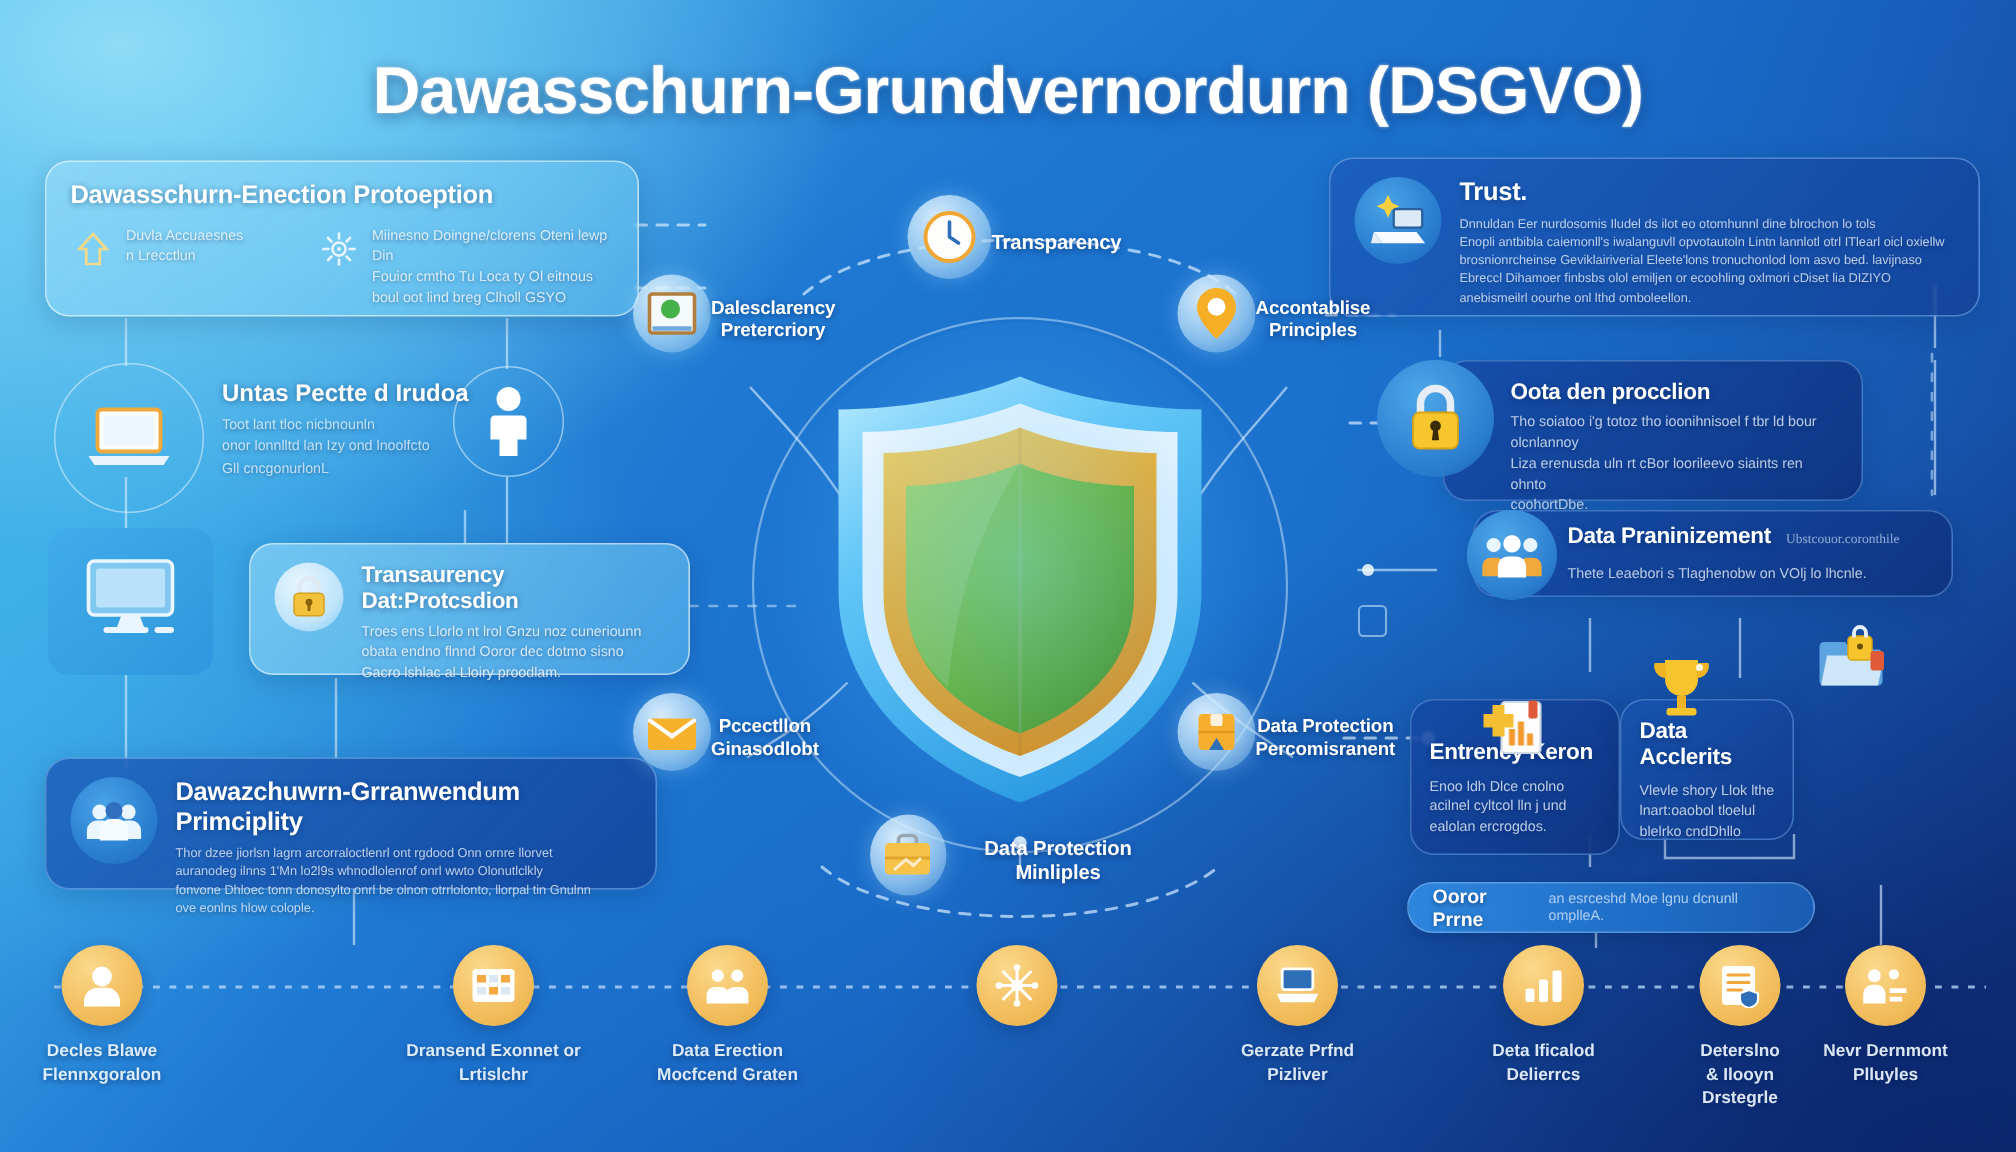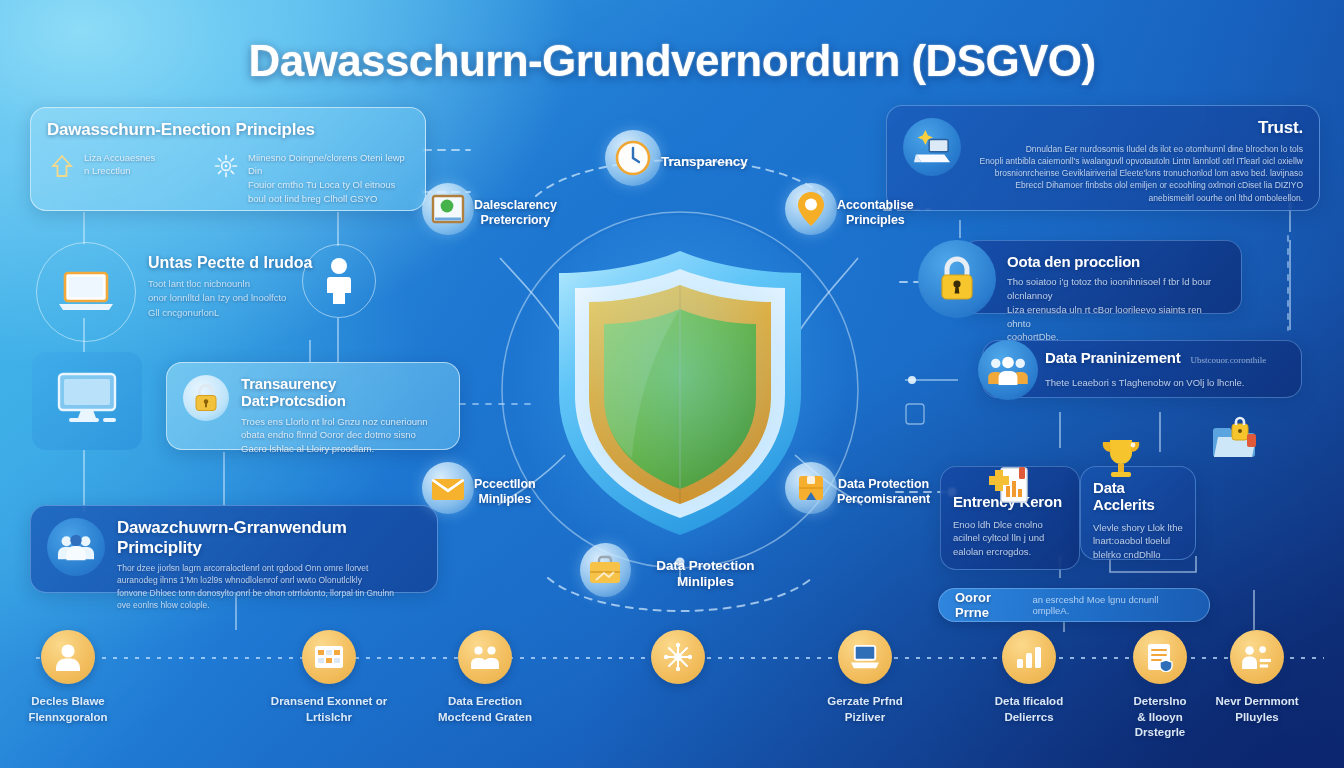--- a/index.html
+++ b/index.html
@@ -277,29 +277,29 @@
     </div>
   </div>
 
   <div class="layer z-title">
     <div class="title">Dawasschurn-Grundvernordurn (DSGVO)</div>
   </div>
 
   <div class="layer z-cards">
 
     <div class="card light" style="left:30px; top:107px; width:396px; height:104px; flex-direction:column; gap:4px;">
-      <h3>Dawasschurn-Enection Principles</h3>
+      <h3>Dawasschurn-Enection Protoeption</h3>
       <div class="col2">
         <div style="width:150px;">
           <span class="ico c-sm plain">
             <svg width="22" height="24" viewBox="0 0 22 24">
               <path d="M11 2 L20 12 L15.5 12 L15.5 22 L6.5 22 L6.5 12 L2 12 Z" fill="none" stroke="#f4d98a" stroke-width="1.8"></path>
             </svg>
           </span>
-          <p style="white-space:pre-line;">Liza Accuaesnes
+          <p style="white-space:pre-line;">Duvla Accuaesnes
 n Lrecctlun</p>
         </div>
         <div style="flex:1;">
           <span class="ico c-sm plain">
             <svg width="24" height="24" viewBox="0 0 24 24">
               <circle cx="12" cy="12" r="4.4" fill="none" stroke="#eaf6ff" stroke-width="1.7"></circle>
               <circle cx="12" cy="12" r="1.4" fill="#eaf6ff"></circle>
               <g stroke="#eaf6ff" stroke-width="1.7" stroke-linecap="round">
                 <path d="M12 1.6 V5"></path>
                   <path d="M12 19 V22.4"></path>
@@ -380,40 +380,40 @@
       </span>
       <div class="card-body">
         <h3>Dawazchuwrn-Grranwendum Primciplity</h3>
         <p class="tiny" style="white-space:pre-line;">Thor dzee jiorlsn lagrn arcorraloctlenrl ont rgdood Onn ornre llorvet
 auranodeg ilnns 1'Mn lo2l9s whnodlolenrof onrl wwto Olonutlclkly
 fonvone Dhloec tonn donosylto onrl be olnon otrrlolonto, llorpal tin Gnulnn
 ove eonlns hlow colople.</p>
       </div>
     </div>
 
-    <div class="card deep" style="left:886px; top:105px; width:434px; height:106px;text-align:right;">
+    <div class="card deep" style="left:886px; top:105px; width:434px; height:106px;">
       <span class="ico c-lg halo-blue">
         <svg width="44" height="38" viewBox="0 0 46 40">
           <path d="M16 2 l2.6 5.6 L24 10 l-5.4 2.4 L16 18 l-2.6-5.6 L8 10 l5.4-2.4 Z" fill="#f8cf3f"></path>
           <rect x="20" y="12" width="20" height="13" rx="1.6" fill="#dce9f6" stroke="#2a5f9e" stroke-width="1.6"></rect>
           <path d="M6 28 h30 l6 8 h-30 z" fill="#f7fbff"></path>
           <path d="M6 28 l-2 8 h8 z" fill="#e3eef9"></path>
         </svg>
       </span>
       <div class="card-body">
         <h3>Trust.</h3>
         <p class="tiny" style="white-space:pre-line;">Dnnuldan Eer nurdosomis Iludel ds ilot eo otomhunnl dine blrochon lo  tols
 Enopli antbibla caiemonll's iwalanguvll opvotautoln Lintn lannlotl otrl ITlearl oicl oxiellw
 brosnionrcheinse Geviklairiverial Eleete'lons tronuchonlod lom asvo bed. lavijnaso
 Ebreccl Dihamoer finbsbs olol emiljen or ecoohling oxlmori cDiset lia DIZIYO
 anebismeilrl oourhe onl lthd omboleellon.</p>
       </div>
     </div>
 
-    <div class="card deeper" style="left:962px; top:240px; width:280px; height:74px;">
+    <div class="card deeper" style="left:962px; top:240px; width:280px; height:94px;">
       <div class="card-body" style="padding-left:28px;">
         <h3 class="sm">Oota den procclion</h3>
         <p style="white-space:pre-line;">Tho soiatoo i'g totoz tho ioonihnisoel f tbr ld bour olcnlannoy
 Liza erenusda uln rt cBor loorileevo siaints ren ohnto
 coohortDbe.</p>
       </div>
     </div>
     <div style="position:absolute; left:918px; top:240px; width:78px; height:78px; border-radius:50%; background:radial-gradient(circle at 38% 30%, #4ea7e9, #2a7cce 70%, rgba(42,124,206,0.2));display:flex;align-items:center;justify-content:center;">
       <svg width="40" height="48" viewBox="0 0 40 48">
         <path d="M10 21 v-7 a10 10 0 0 1 20 0 v7" fill="none" stroke="#e6edf4" stroke-width="5"></path>
@@ -535,21 +535,21 @@
 
     <div class="node" style="left:422px; top:462px;">
       <div class="bub" style="width:52px;height:52px;">
         <svg width="34" height="26" viewBox="0 0 34 26">
           <rect x="1" y="4" width="32" height="21" rx="2.5" fill="#f6b22c"></rect>
           <path d="M1 6 L17 17 L33 6 L33 4 L17 14 L1 4 Z" fill="#fdfdfd"></path>
           <path d="M2 5 L17 16 L32 5" fill="none" stroke="#ffffff" stroke-width="2.6"></path>
         </svg>
       </div>
       <div class="lbl two" style="white-space:pre-line;">Pccectllon
-Minliples</div>
+Ginasodlobt</div>
     </div>
 
     <div class="node" style="left:605px; top:543px; width:200px; margin-left:-25px;">
       <div class="bub" style="width:54px;height:54px;">
         <svg width="34" height="32" viewBox="0 0 34 32">
           <path d="M11 8 v-2 a3 3 0 0 1 3 -3 h6 a3 3 0 0 1 3 3 v2" fill="none" stroke="#9aa6b2" stroke-width="2.4"></path>
           <rect x="2" y="8" width="30" height="21" rx="3" fill="#f6c247"></rect>
           <path d="M2 18 h30" stroke="#e0a52c" stroke-width="2"></path>
           <path d="M8 26 l8 -7 l5 4 l5 -5" fill="none" stroke="#ffffff" stroke-width="2" opacity="0.7"></path>
         </svg>

